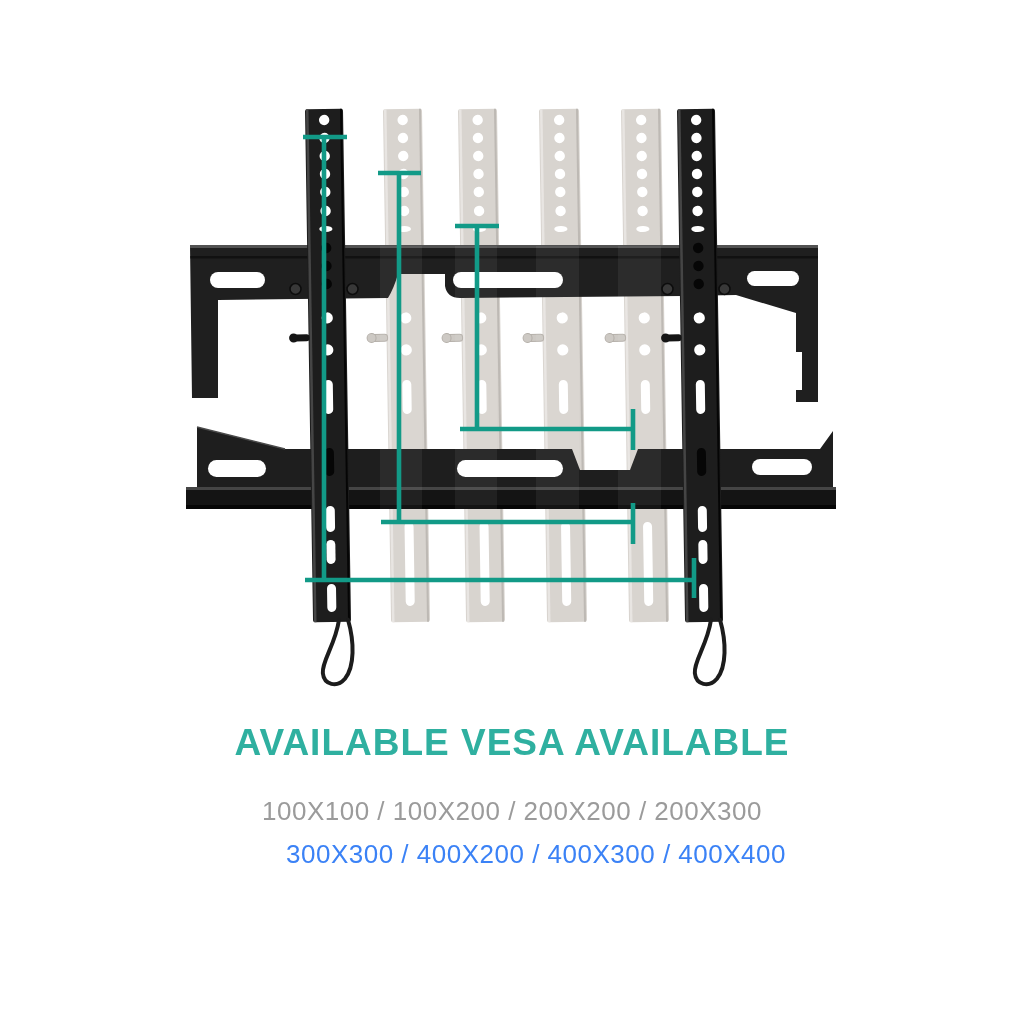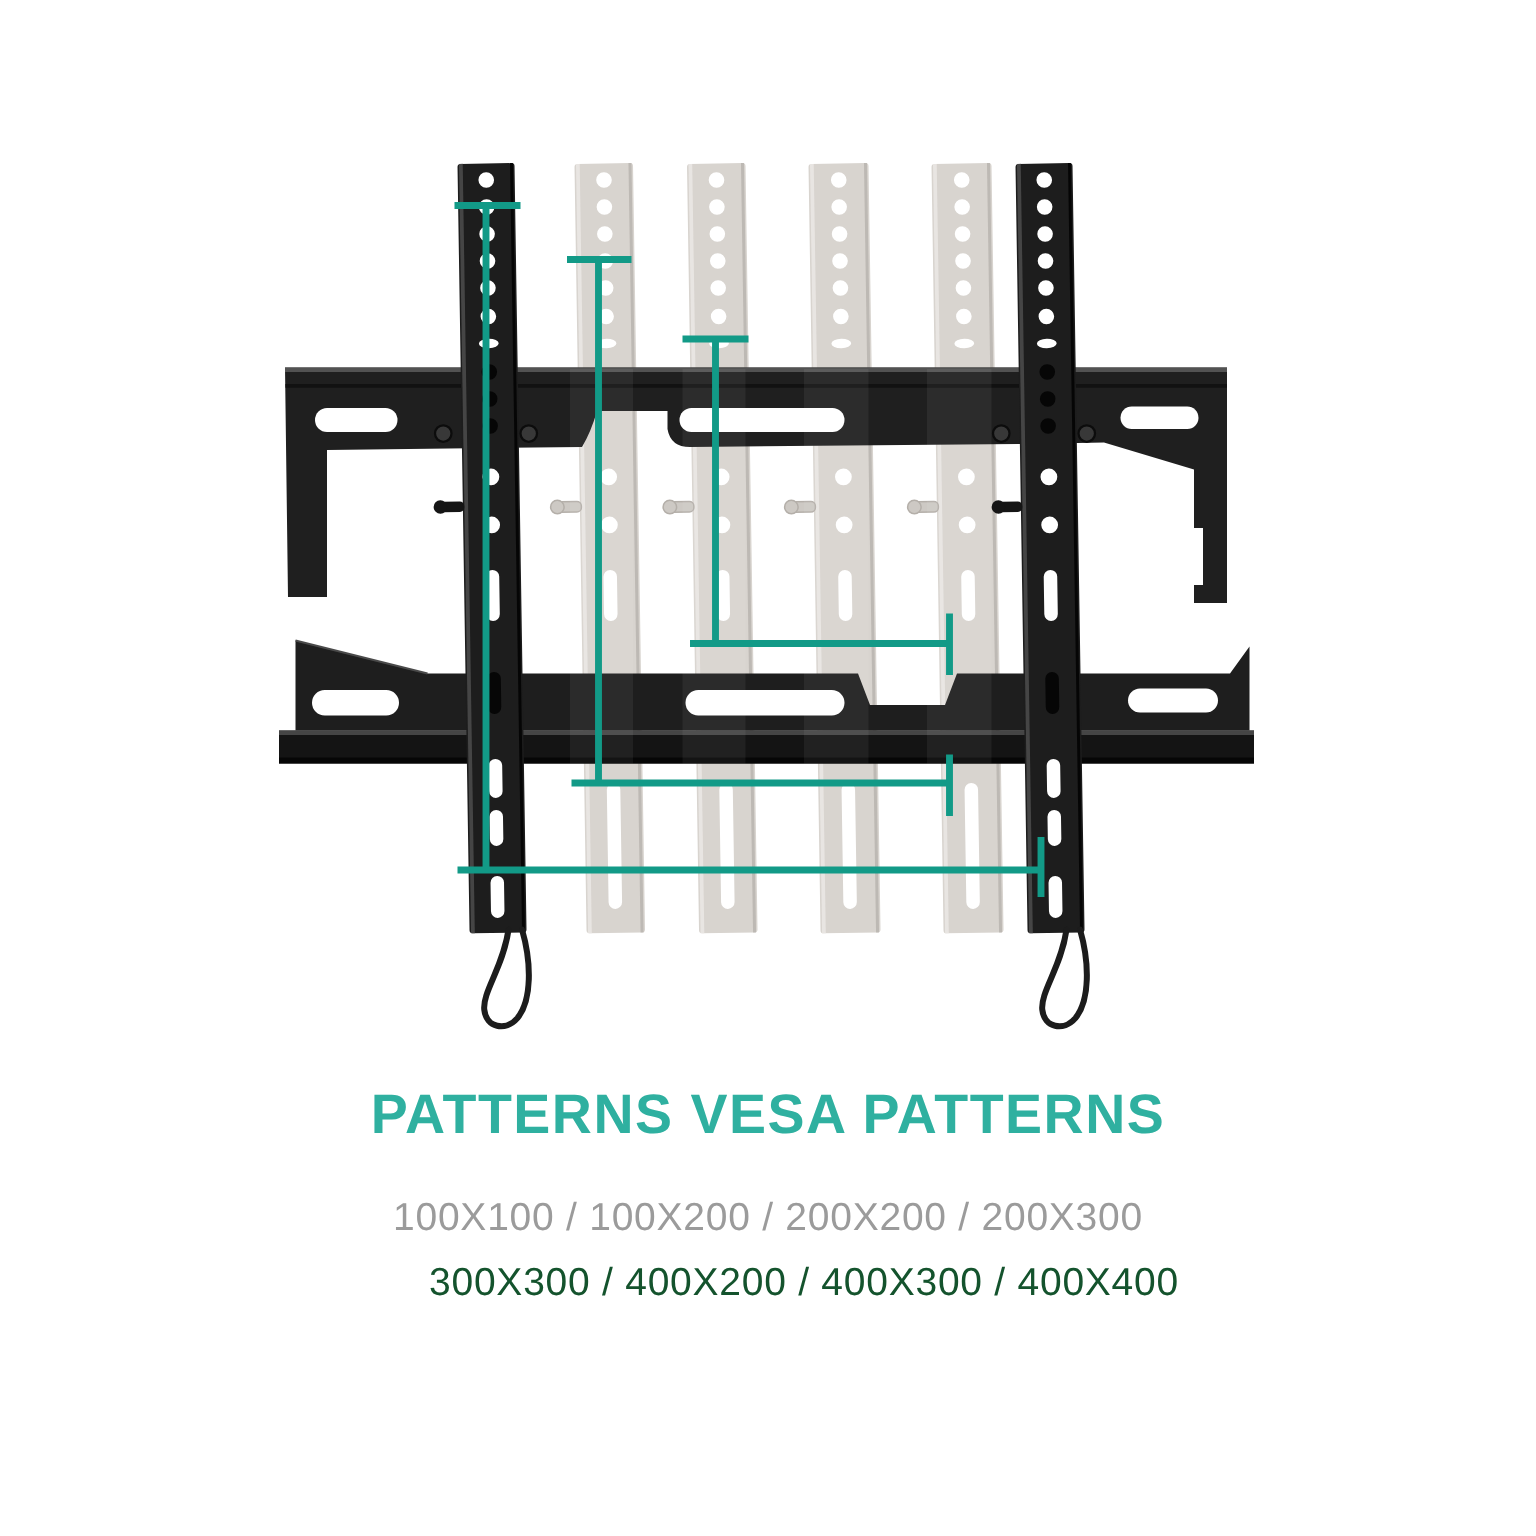--- a/index.html
+++ b/index.html
@@ -201,17 +201,17 @@
         <g>
           <line x1="455" y1="226" x2="499" y2="226" stroke="#129a87" stroke-width="4.6"></line>
           <line x1="477" y1="226" x2="477" y2="429" stroke="#129a87" stroke-width="4.6"></line>
           <line x1="460" y1="429" x2="633" y2="429" stroke="#129a87" stroke-width="4.6"></line>
           <line x1="633" y1="409" x2="633" y2="450" stroke="#129a87" stroke-width="4.6"></line>
         </g>
       </g>
   </svg>
 
   <div class="caption">
-    <h1 style="color: rgb(47, 176, 160);">PATTERNS VESA PATTERNS</h1>
+    <h1 style="color: rgb(47, 176, 160);">AVAILABLE VESA AVAILABLE</h1>
     <p style="color: rgb(155, 155, 155);">100X100 / 100X200 / 200X200 / 200X300</p>
-    <p style="color: #14532d; margin-left: 48px;">300X300 / 400X200 / 400X300 / 400X400</p>
+    <p style="color: #3b82f6; margin-left: 48px;">300X300 / 400X200 / 400X300 / 400X400</p>
   </div>
 </div>
 
 </body></html>

